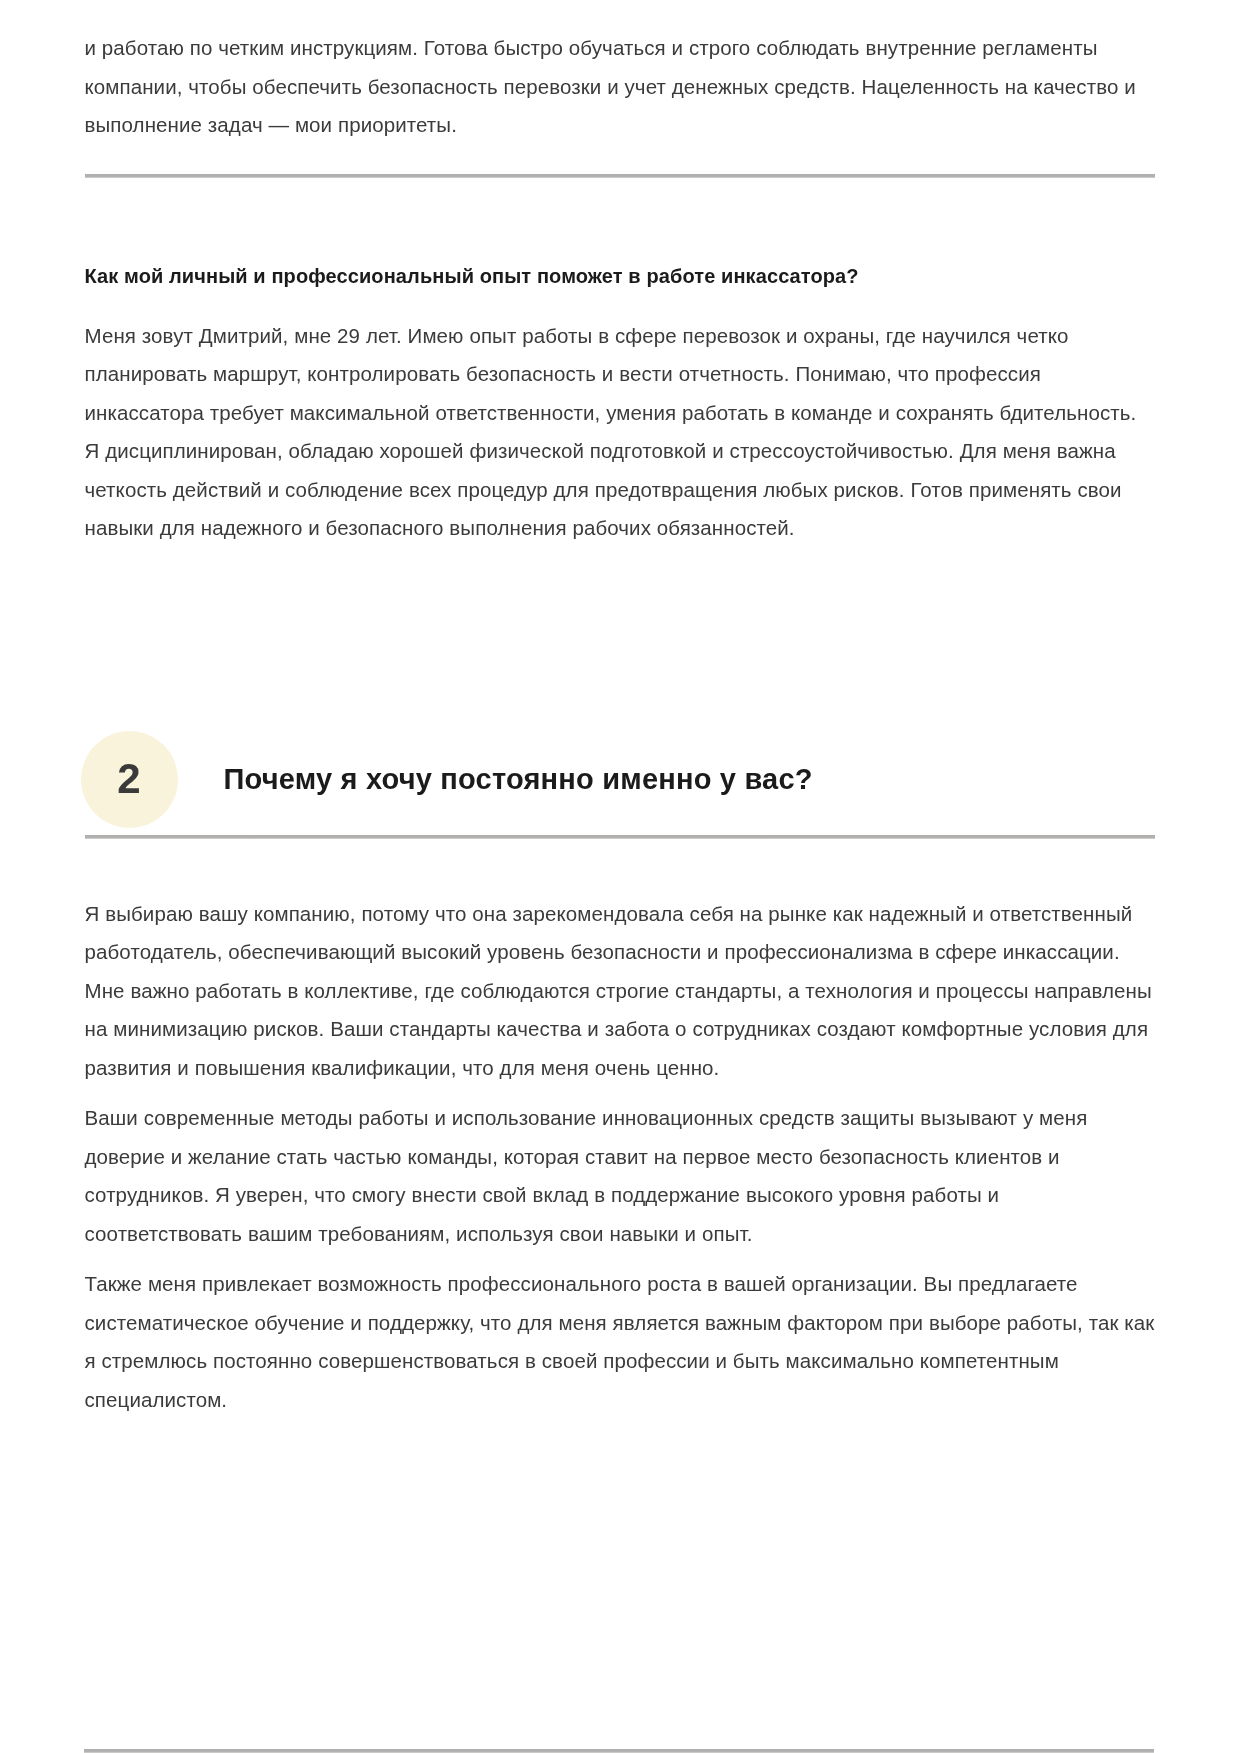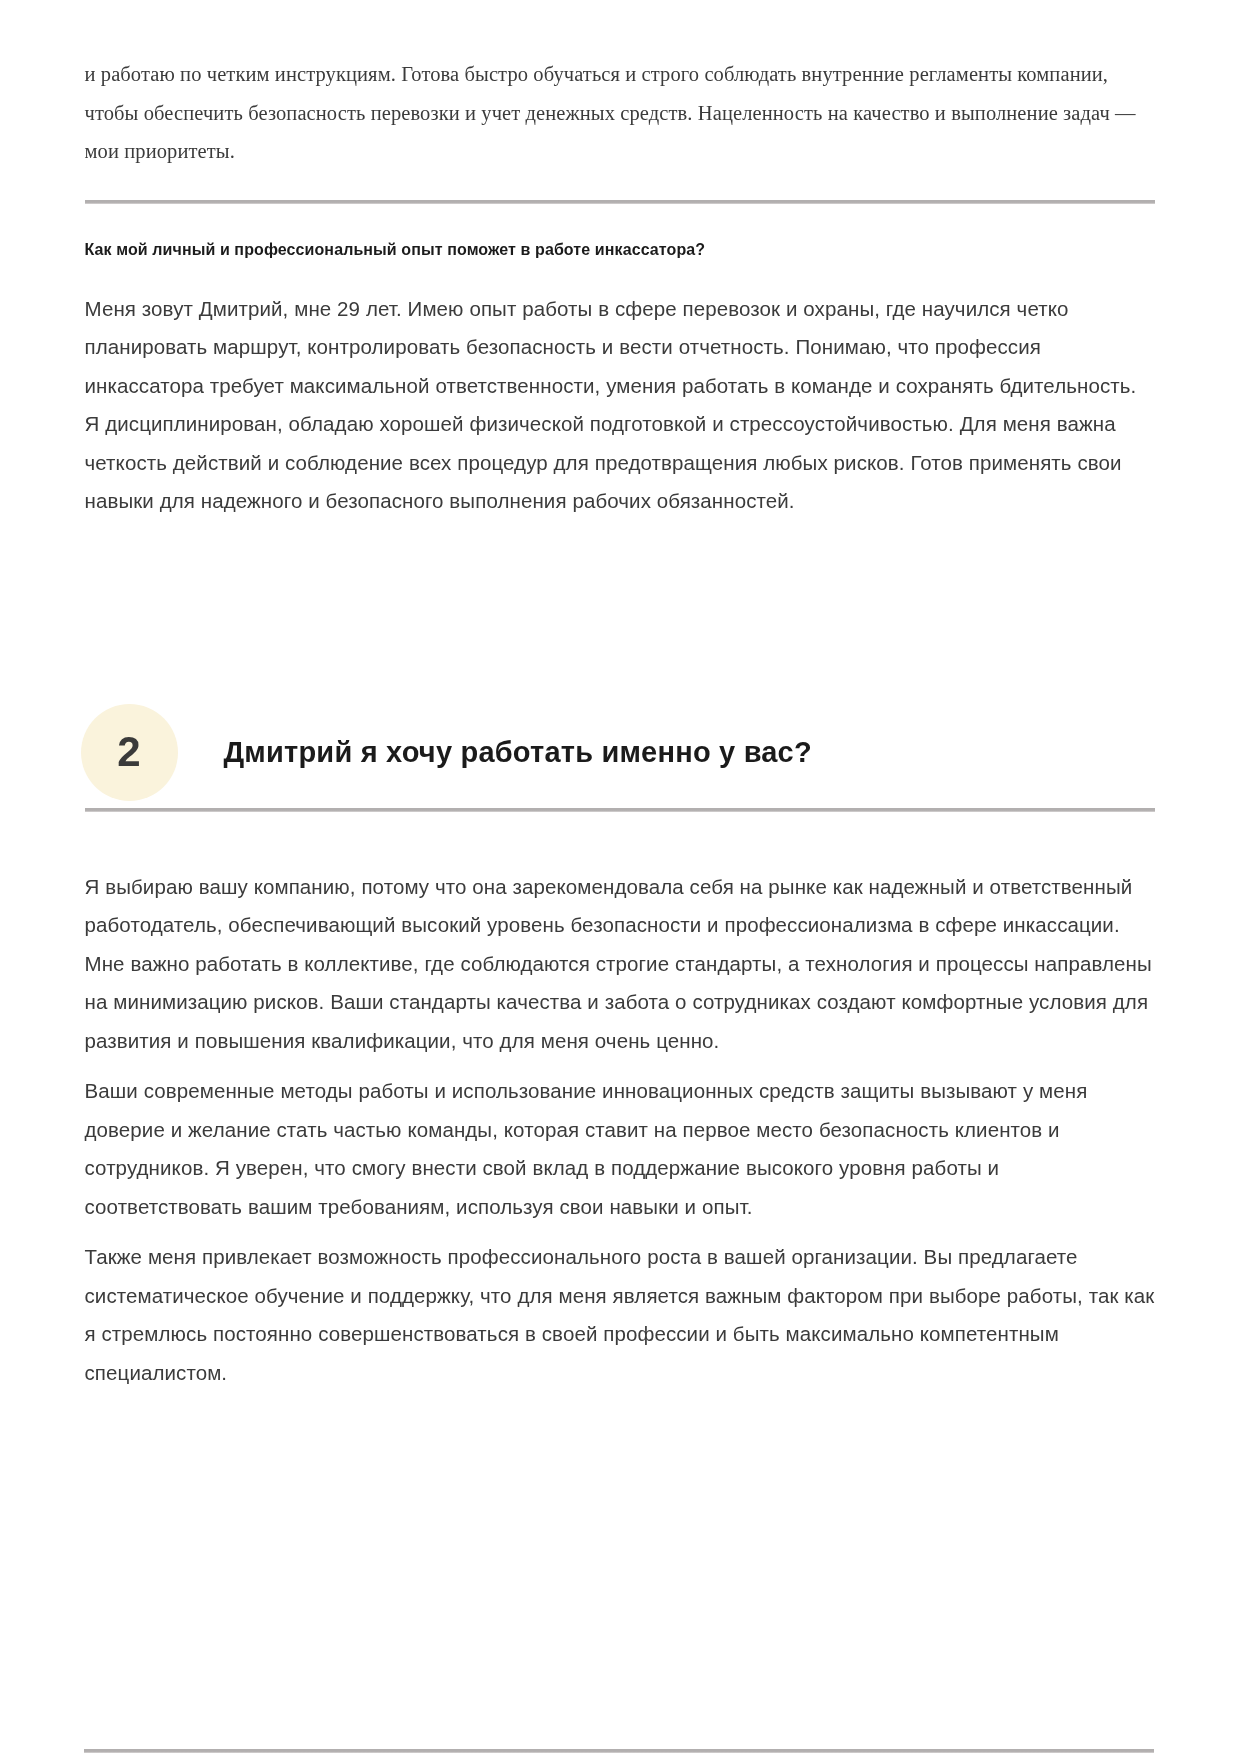--- a/index.html
+++ b/index.html
@@ -26,34 +26,33 @@
     margin:0 auto;
     position:relative;
   }
   .body-text{
     font-size:20.5px;
     line-height:38.5px;
     color:var(--text-color);
     letter-spacing:0.1px;
   }
   .intro-paragraph{
-    padding-top:55px;
-    font-family:Liberation Serif, serif;
+    padding-top:29px;
   }
   .divider{
     height:4px;
     background:linear-gradient(to bottom,var(--divider-color) 0%,var(--divider-color) 60%,var(--divider-light) 100%);
     border:none;
   }
   .divider-top{
     margin-top:29px;
   }
   .question-heading{
-    margin-top:24px;
-    font-size:16px;
+    margin-top:77px;
+    font-size:20px;
     line-height:43px;
     font-weight:bold;
     color:var(--heading-color);
     letter-spacing:0.1px;
   }
   .question-answer{
     margin-top:19px;
   }
   .section-header{
     margin-top:183px;
@@ -106,21 +105,21 @@
   <p class="body-text intro-paragraph">и работаю по четким инструкциям. Готова быстро обучаться и строго соблюдать внутренние регламенты компании, чтобы обеспечить безопасность перевозки и учет денежных средств. Нацеленность на качество и выполнение задач — мои приоритеты.</p>
 
   <div class="divider divider-top"></div>
 
   <h3 class="question-heading">Как мой личный и профессиональный опыт поможет в работе инкассатора?</h3>
 
   <p class="body-text question-answer">Меня зовут Дмитрий, мне 29 лет. Имею опыт работы в сфере перевозок и охраны, где научился четко планировать маршрут, контролировать безопасность и вести отчетность. Понимаю, что профессия инкассатора требует максимальной ответственности, умения работать в команде и сохранять бдительность. Я дисциплинирован, обладаю хорошей физической подготовкой и стрессоустойчивостью. Для меня важна четкость действий и соблюдение всех процедур для предотвращения любых рисков. Готов применять свои навыки для надежного и безопасного выполнения рабочих обязанностей.</p>
 
   <div class="section-header">
     <div class="section-number-badge">2</div>
-    <h2 class="section-title">Дмитрий я хочу работать именно у вас?</h2>
+    <h2 class="section-title">Почему я хочу постоянно именно у вас?</h2>
   </div>
 
   <div class="divider divider-section"></div>
 
   <p class="body-text section-paragraph first">Я выбираю вашу компанию, потому что она зарекомендовала себя на рынке как надежный и ответственный работодатель, обеспечивающий высокий уровень безопасности и профессионализма в сфере инкассации. Мне важно работать в коллективе, где соблюдаются строгие стандарты, а технология и процессы направлены на минимизацию рисков. Ваши стандарты качества и забота о сотрудниках создают комфортные условия для развития и повышения квалификации, что для меня очень ценно.</p>
 
   <p class="body-text section-paragraph">Ваши современные методы работы и использование инновационных средств защиты вызывают у меня доверие и желание стать частью команды, которая ставит на первое место безопасность клиентов и сотрудников. Я уверен, что смогу внести свой вклад в поддержание высокого уровня работы и соответствовать вашим требованиям, используя свои навыки и опыт.</p>
 
   <p class="body-text section-paragraph">Также меня привлекает возможность профессионального роста в вашей организации. Вы предлагаете систематическое обучение и поддержку, что для меня является важным фактором при выборе работы, так как я стремлюсь постоянно совершенствоваться в своей профессии и быть максимально компетентным специалистом.</p>
 

